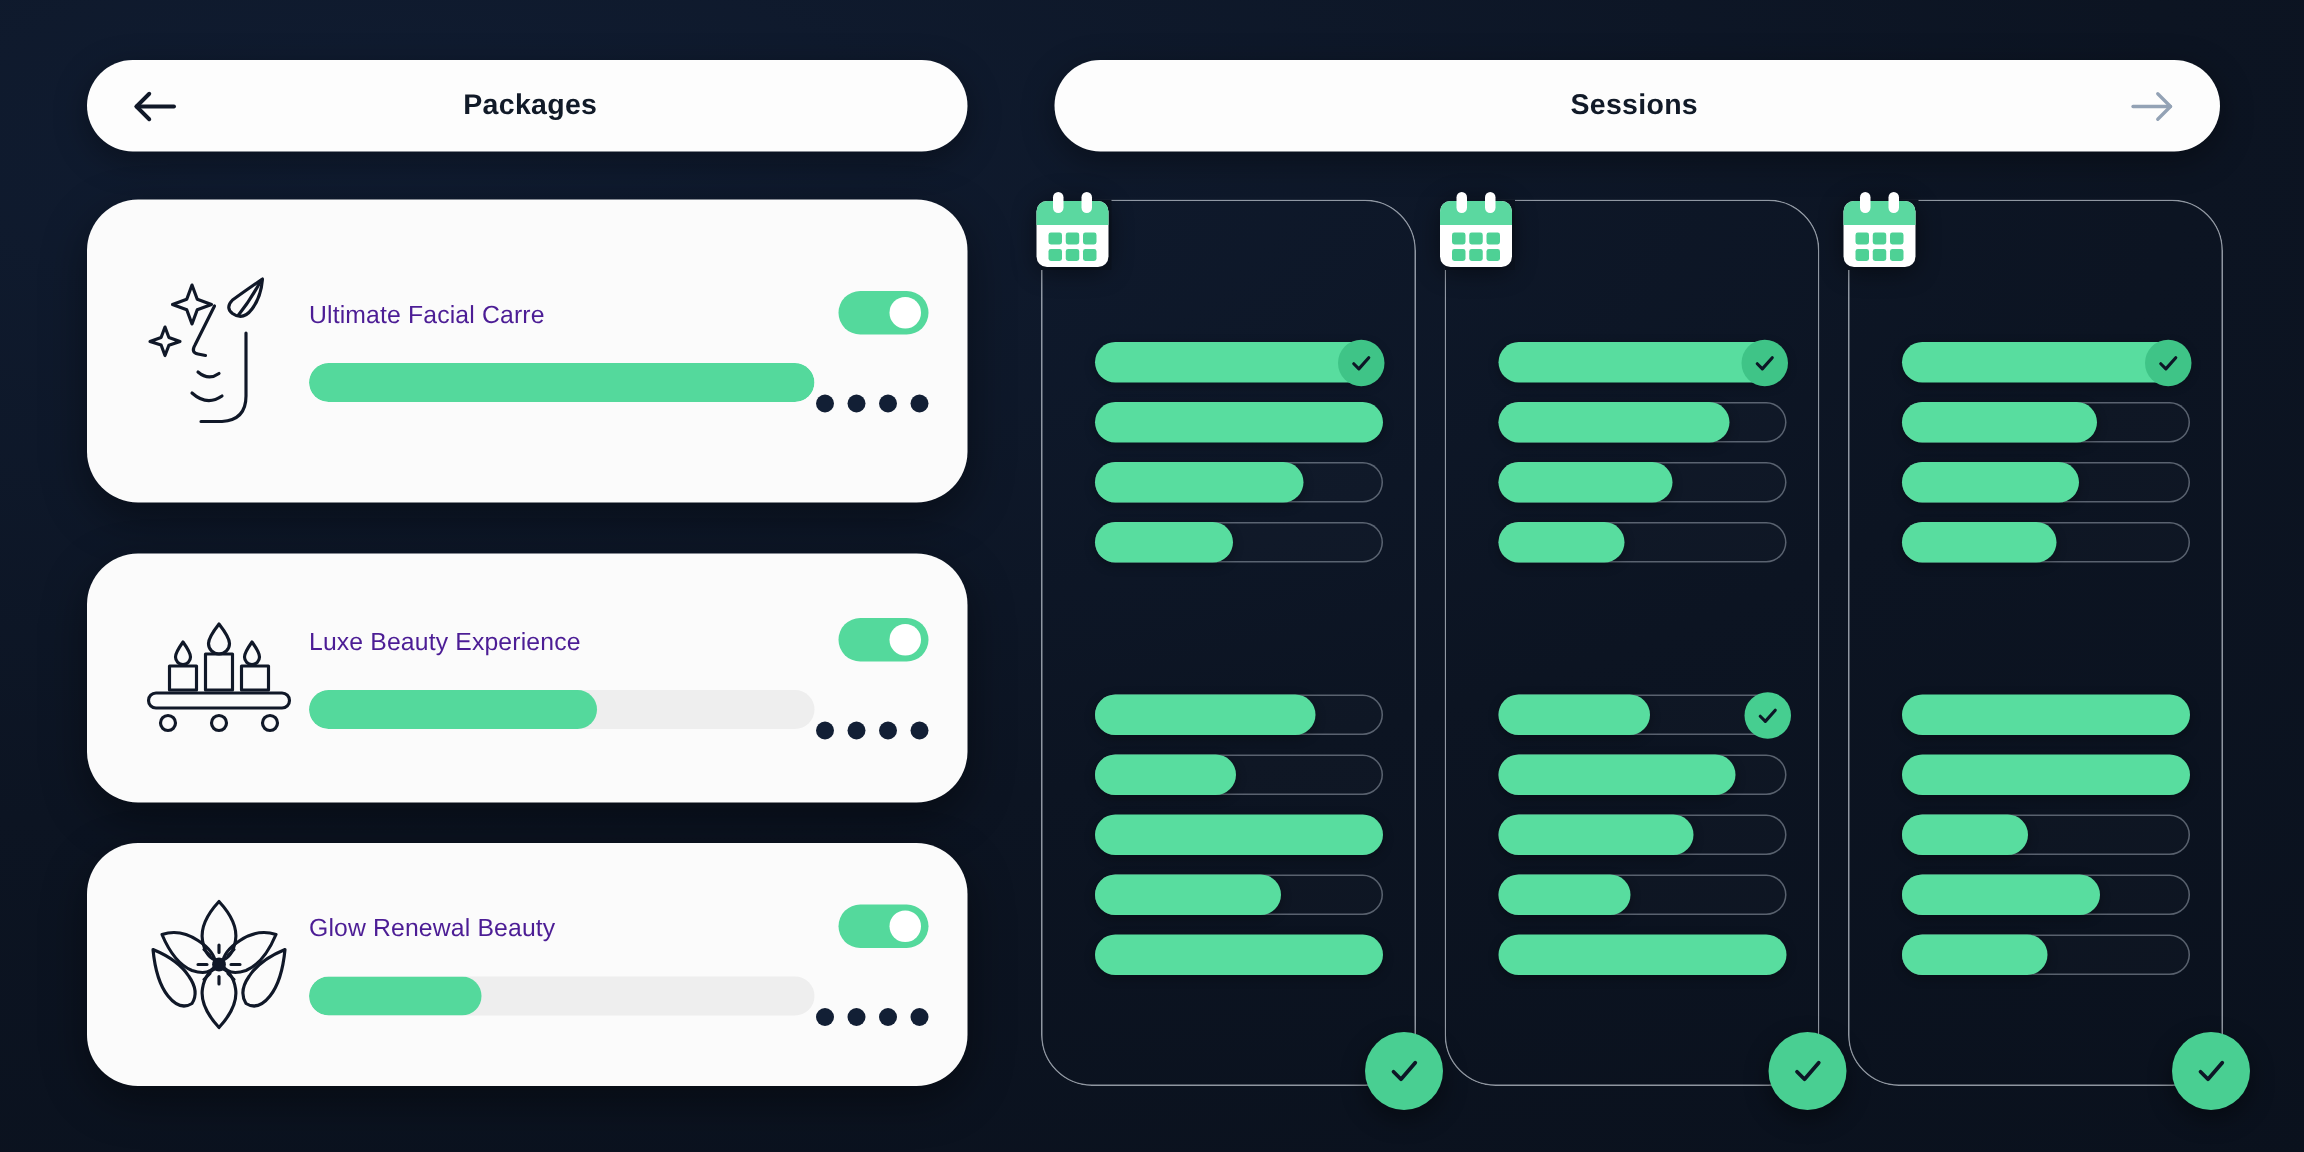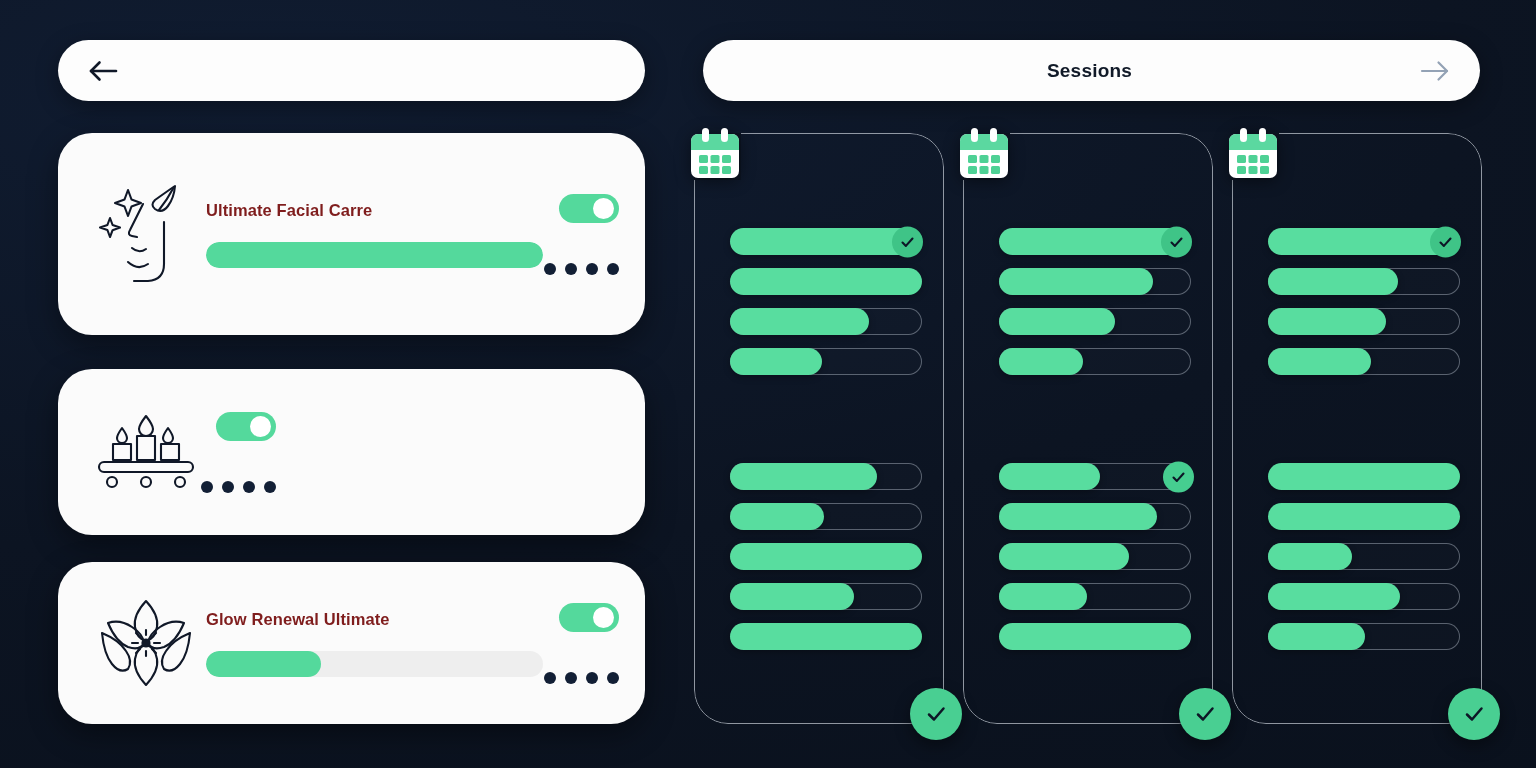--- a/index.html
+++ b/index.html
@@ -59,21 +59,21 @@
   }
   #pkg-card-0 { top: 133px; height: 202px; }
   #pkg-card-1 { top: 369px; height: 166px; }
   #pkg-card-2 { top: 562px; height: 162px; }
 
   .pkg-icon { flex: 0 0 108px; height: 108px; display: flex; align-items: center; justify-content: center; }
   .pkg-icon svg { display: block; }
 
   .pkg-body { flex: 1; display: flex; flex-direction: column; justify-content: center; padding-left: 6px; }
   .pkg-title {
-    font-size: 16.5px; font-weight: bold; color: #7f1d1d;
+    font-size: 16.5px; font-weight: normal; color: #4c1d95;
     letter-spacing: .1px; margin-bottom: 22px; white-space: nowrap;
   }
   .pkg-track {
     height: 26px; border-radius: 999px; background: #eeeeee;
     position: relative; overflow: hidden;
   }
   #pkg-card-0 .pkg-track { background: transparent; }
   .pkg-fill { position: absolute; left: 0; top: 0; bottom: 0; border-radius: 999px; background: #54d99c; }
 
   .pkg-right {
@@ -162,20 +162,21 @@
 
   <div class="header-pill" id="pkg-header">
     <div class="arrow-btn">
       <span>
         <svg width="30" height="24" viewBox="0 0 30 24" fill="none">
           <path d="M28 12H3" stroke="#101828" stroke-width="2.6" stroke-linecap="round"></path>
           <path d="M11.5 3.5L3 12l8.5 8.5" stroke="#101828" stroke-width="2.6" stroke-linecap="round" stroke-linejoin="round"></path>
         </svg>
       </span>
     </div>
+    <div class="htitle">Packages</div>
     <div class="spacer"></div>
   </div>
 
   <div class="header-pill" id="ses-header">
     <div class="spacer"></div>
     <div class="htitle">Sessions</div>
     <div class="arrow-btn">
       <span>
         <svg width="30" height="24" viewBox="0 0 30 24" fill="none">
           <path d="M2 12h25" stroke="#93a2b5" stroke-width="2.2" stroke-linecap="round"></path>
@@ -232,20 +233,26 @@
         <rect x="17" y="32" width="18" height="16"></rect>
         <rect x="65" y="32" width="18" height="16"></rect>
 
         <path d="M8 50 h84 a5 5 0 0 1 0 10 H8 a5 5 0 0 1 0 -10z"></path>
 
         <circle cx="16" cy="70" r="5"></circle>
         <circle cx="50" cy="70" r="5"></circle>
         <circle cx="84" cy="70" r="5"></circle>
       </svg>
     </div>
+    <div class="pkg-body">
+      <div class="pkg-title">Luxe Beauty Experience</div>
+      <div class="pkg-track">
+        <div class="pkg-fill" style="width: 57%;"></div>
+      </div>
+    </div>
     <div class="pkg-right">
       <div class="toggle">
         <div class="knob"></div>
       </div>
       <div class="dots">
           <i></i>
           <i></i>
           <i></i>
           <i></i>
         </div>
@@ -261,21 +268,21 @@
         <path d="M4 36 q17 7 24 18 q7 10 2 18 q-8 5 -16 -5 q-8 -10 -10 -31z"></path>
         <path d="M48 88 q13 -14 11 -26 q-2 -12 -11 -14 q-9 2 -11 14 q-2 12 11 26z"></path>
         <path d="M10 26 q12 -4 24 4 q11 7 12 16 q-4 8 -16 4 q-12 -5 -20 -24z"></path>
         <path d="M86 26 q-12 -4 -24 4 q-11 7 -12 16 q4 8 16 4 q12 -5 20 -24z"></path>
 
         <circle cx="48" cy="46" r="4.6" fill="#101828" stroke="none"></circle>
         <path d="M48 38 v-5 M48 54 v5 M40 46 h-6 M56 46 h6 M42 40 l-4 -4 M54 52 l4 4 M42 52 l-4 4 M54 40 l4 -4"></path>
       </svg>
     </div>
     <div class="pkg-body">
-      <div class="pkg-title">Glow Renewal Ultimate</div>
+      <div class="pkg-title">Glow Renewal Beauty</div>
       <div class="pkg-track">
         <div class="pkg-fill" style="width: 34%;"></div>
       </div>
     </div>
     <div class="pkg-right">
       <div class="toggle">
         <div class="knob"></div>
       </div>
       <div class="dots">
           <i></i>

